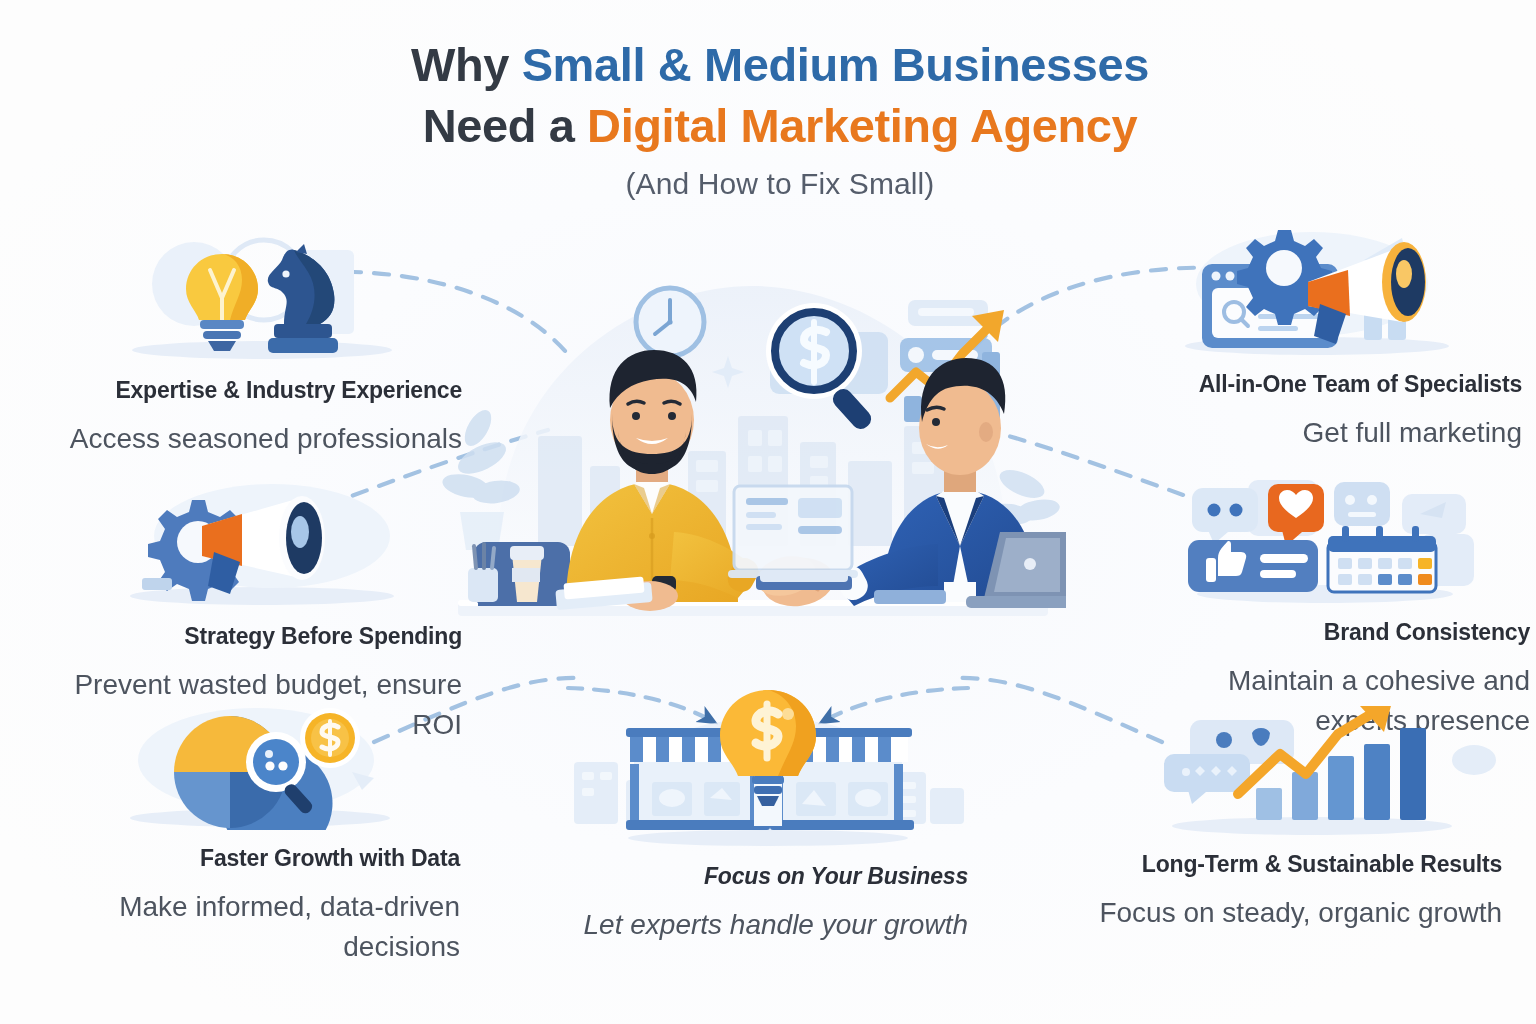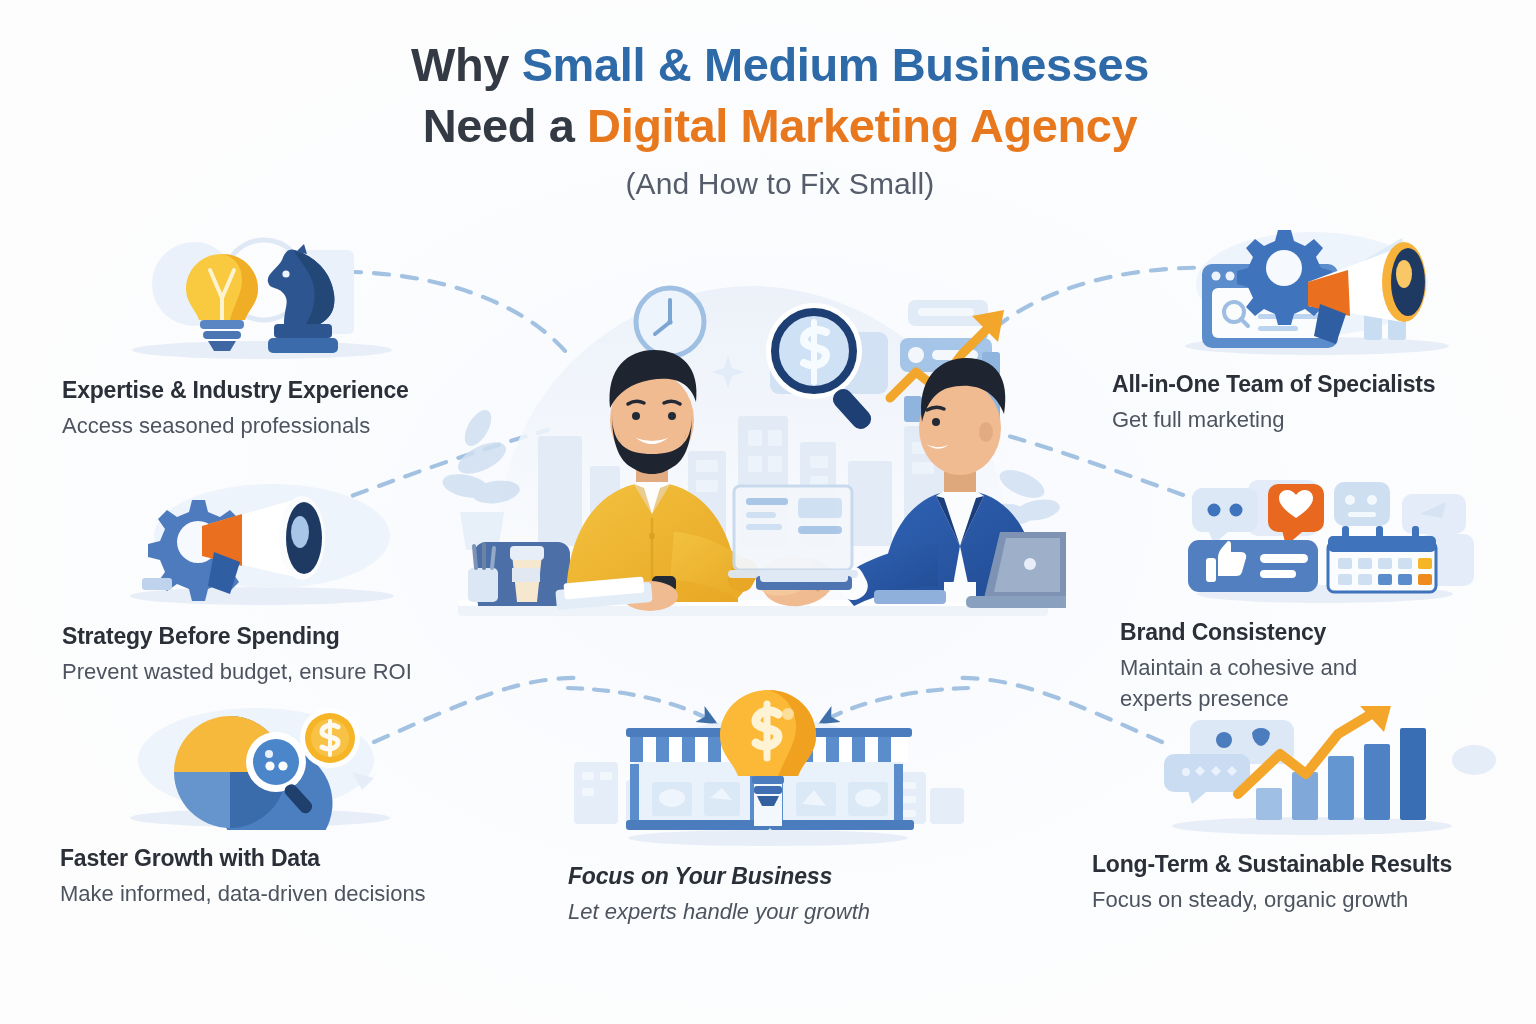--- a/index.html
+++ b/index.html
@@ -55,40 +55,40 @@
     margin-top: 11px;
     font-size: 30px;
     font-weight: 400;
     color: #555d6b;
     letter-spacing: 0.1px;
   }
 
   
   .item {
     position: absolute;
-    text-align: left;
+    text-align: right;
   }
   .item .art {
     position: relative;
     height: 130px;
     margin: 0 auto 8px auto;
   }
   .item .heading {
     font-size: 23px;
     font-weight: 700;
     color: #2b2f38;
     line-height: 1.40;
     letter-spacing: -0.2px;
   }
   .item .caption {
-    font-size: 22px;
+    font-size: 28px;
     font-weight: 400;
     color: #4d545f;
     line-height: 1.42;
-    margin-top: 4px;
+    margin-top: 13px;
   }
 
   .item-left  { width: 400px; }
   .item-right { width: 410px; }
 
   
   #item-expertise { left: 62px;  top: 232px; }
   #item-strategy  { left: 62px;  top: 478px; }
   #item-growth    { left: 60px;  top: 700px; }
   

